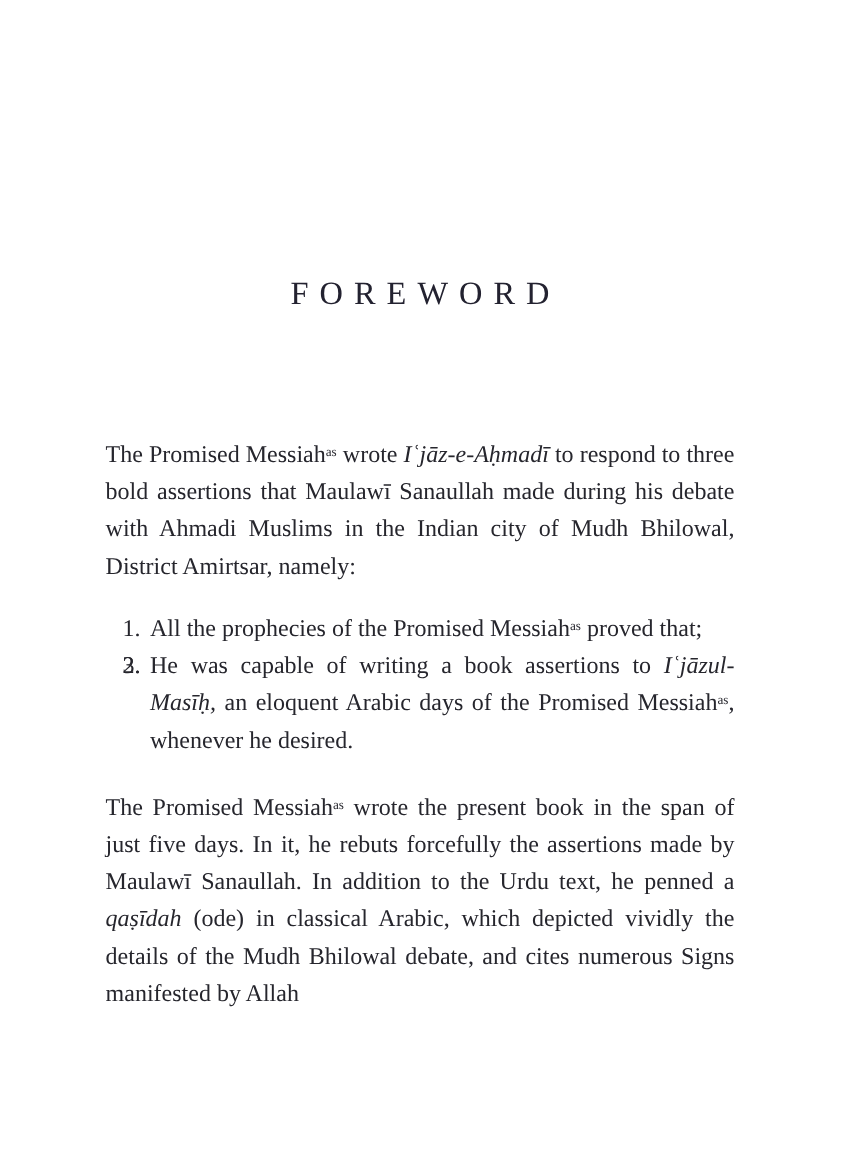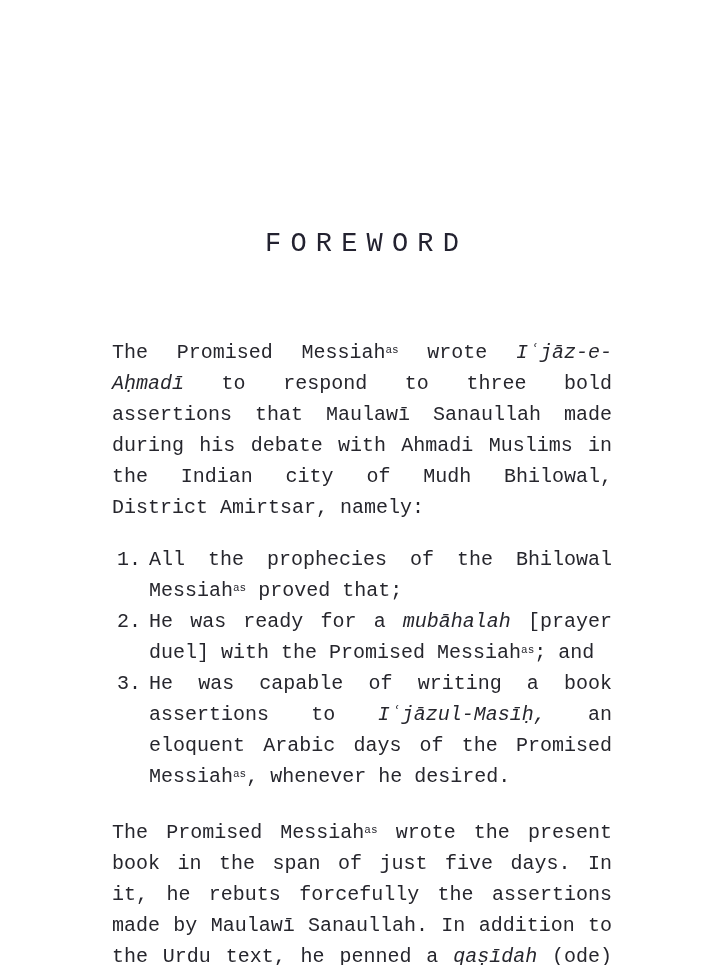--- a/index.html
+++ b/index.html
@@ -8,37 +8,37 @@
     --title:#232230;
   }
   html,body{margin:0;padding:0;background:#ffffff;}
   .page{
     position:relative;
     width:709px;
     height:965px;
     margin:0 auto;
     background:var(--bg);
     box-sizing:border-box;
-    padding:229px 97px 40px 112px;
+    padding:229px 97px 40px 88px;
     overflow:hidden;
-    font-family:Liberation Mono, monospace;
+    font-family:Liberation Serif, serif;
     color:var(--text);
   }
   .title{
     font-size:27px;
     font-weight:400;
     line-height:31px;
     letter-spacing:0.34em;
     padding-left:0.34em; 
     text-align:center;
     margin:0;
     color:var(--title);
   }
   .body{
-    margin-top:77px;
+    margin-top:104px;
     font-size:20px;
     line-height:31px;
     text-align:justify;
   }
   .body p{margin:0;}
   ol.assertions{
     list-style:none;
     margin:21px 0 25px;
     padding:0 0 0 37px;
   }
@@ -64,20 +64,20 @@
 </head>
 <body>
 
 <div class="page">
   <h1 class="title">FOREWORD</h1>
 
   <div class="body">
     <p><span>The Promised Messiah</span><sup>as</sup><span> wrote </span><i>Iʿjāz-e-Aḥmadī</i><span> to respond to three bold assertions that Maulawī Sanaullah made during his debate with Ahmadi Muslims in the Indian city of Mudh Bhilowal, District Amirtsar, namely:</span></p>
 
     <ol class="assertions">
-        <li><span class="li-num">1.</span><span class="li-body"><span>All the prophecies of the Bhilowal Messiah</span><sup>as</sup><span> proved that;</span></span></li>
-        <li><span class="li-num">2.</span><span class="li-body"><span>He was ready for a </span><i>mubāhalah</i><span> [prayer duel] with the Promised Messiah</span><sup>as</sup><span>; and</span></span></li>
+        <li><span class="li-num">1.</span><span class="li-body"><span>All the prophecies of the Promised Messiah</span><sup>as</sup><span> proved that;</span></span></li>
+        <li><span class="li-num">2.</span></li>
         <li><span class="li-num">3.</span><span class="li-body"><span>He was capable of writing a book assertions to </span><i>Iʿjāzul-Masīḥ,</i><span> an eloquent Arabic days of the Promised Messiah</span><sup>as</sup><span>, whenever he desired.</span></span></li>
       </ol>
 
     <p><span>The Promised Messiah</span><sup>as</sup><span> wrote the present book in the span of just five days. In it, he rebuts forcefully the assertions made by Maulawī Sanaullah. In addition to the Urdu text, he penned a </span><i>qaṣīdah</i><span> (ode) in classical Arabic, which depicted vividly the details of the Mudh Bhilowal debate, and cites numerous Signs manifested by Allah</span></p>
   </div>
 </div>
 
 </body></html>

